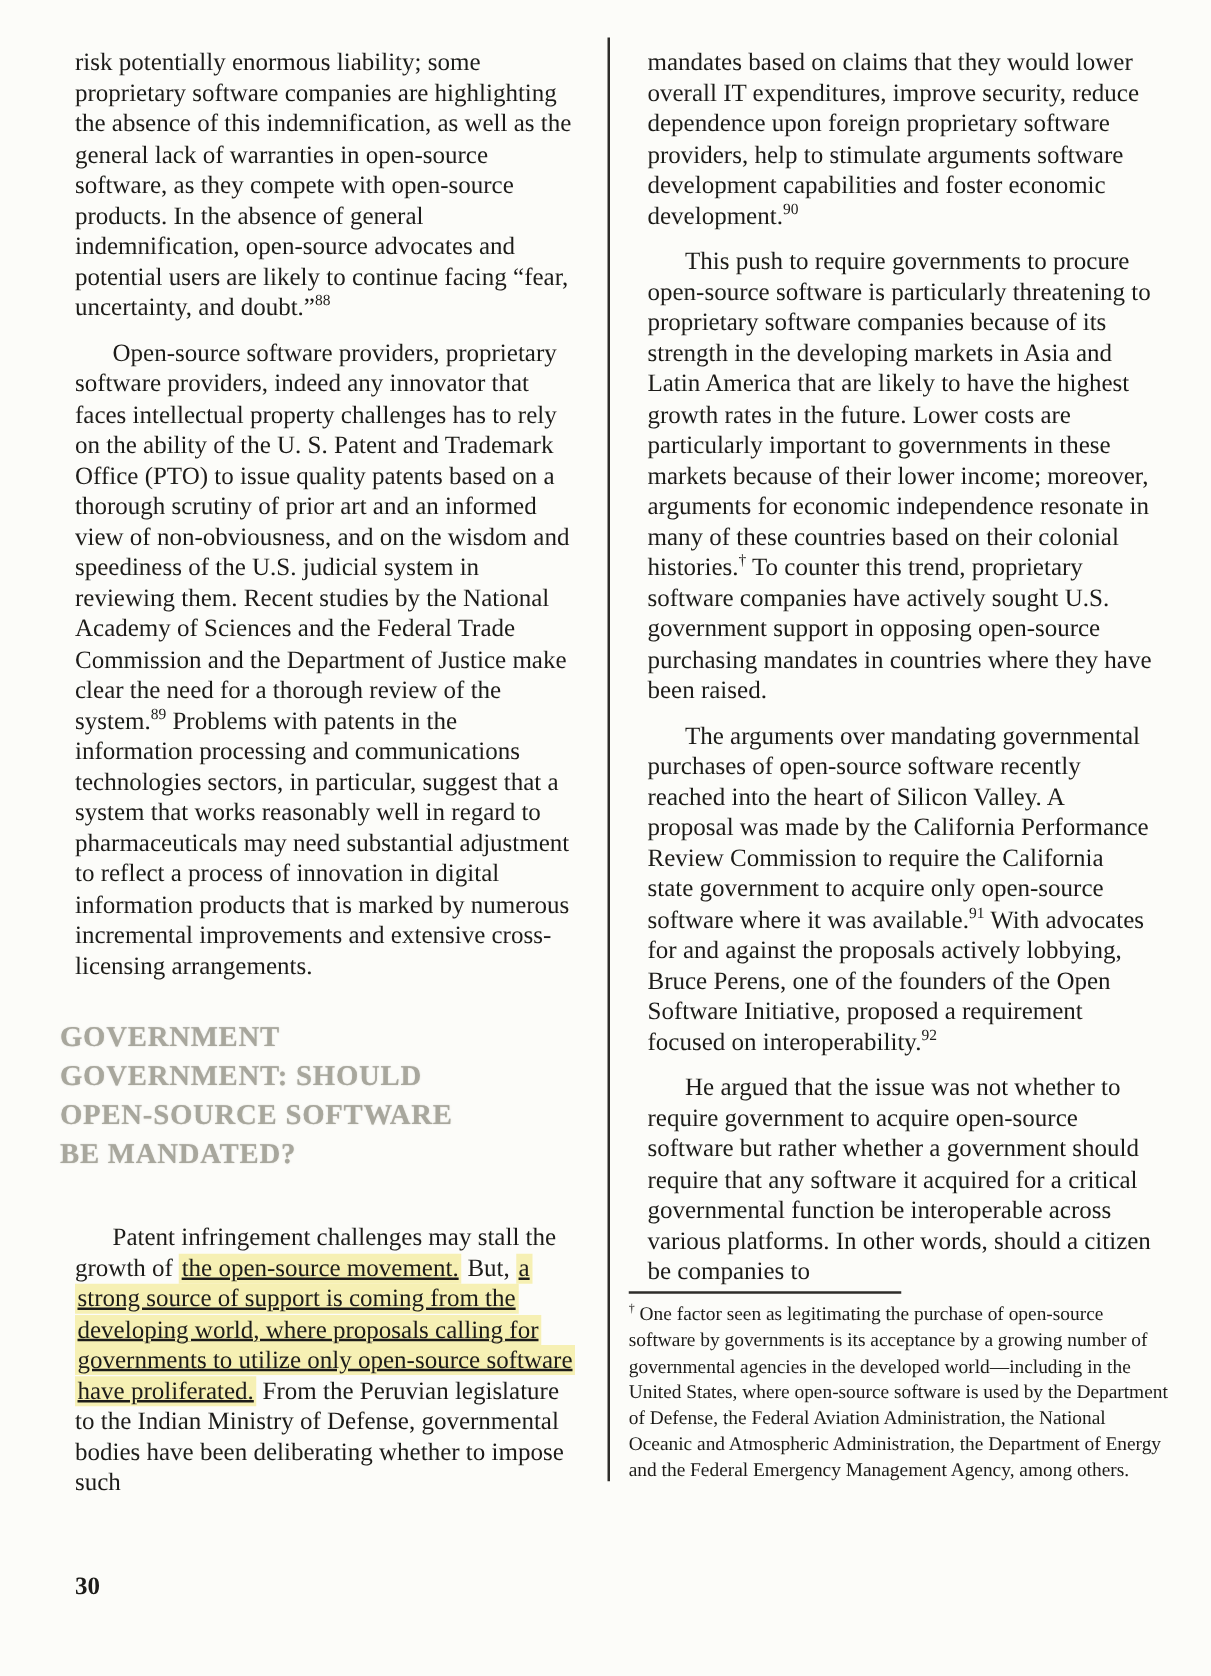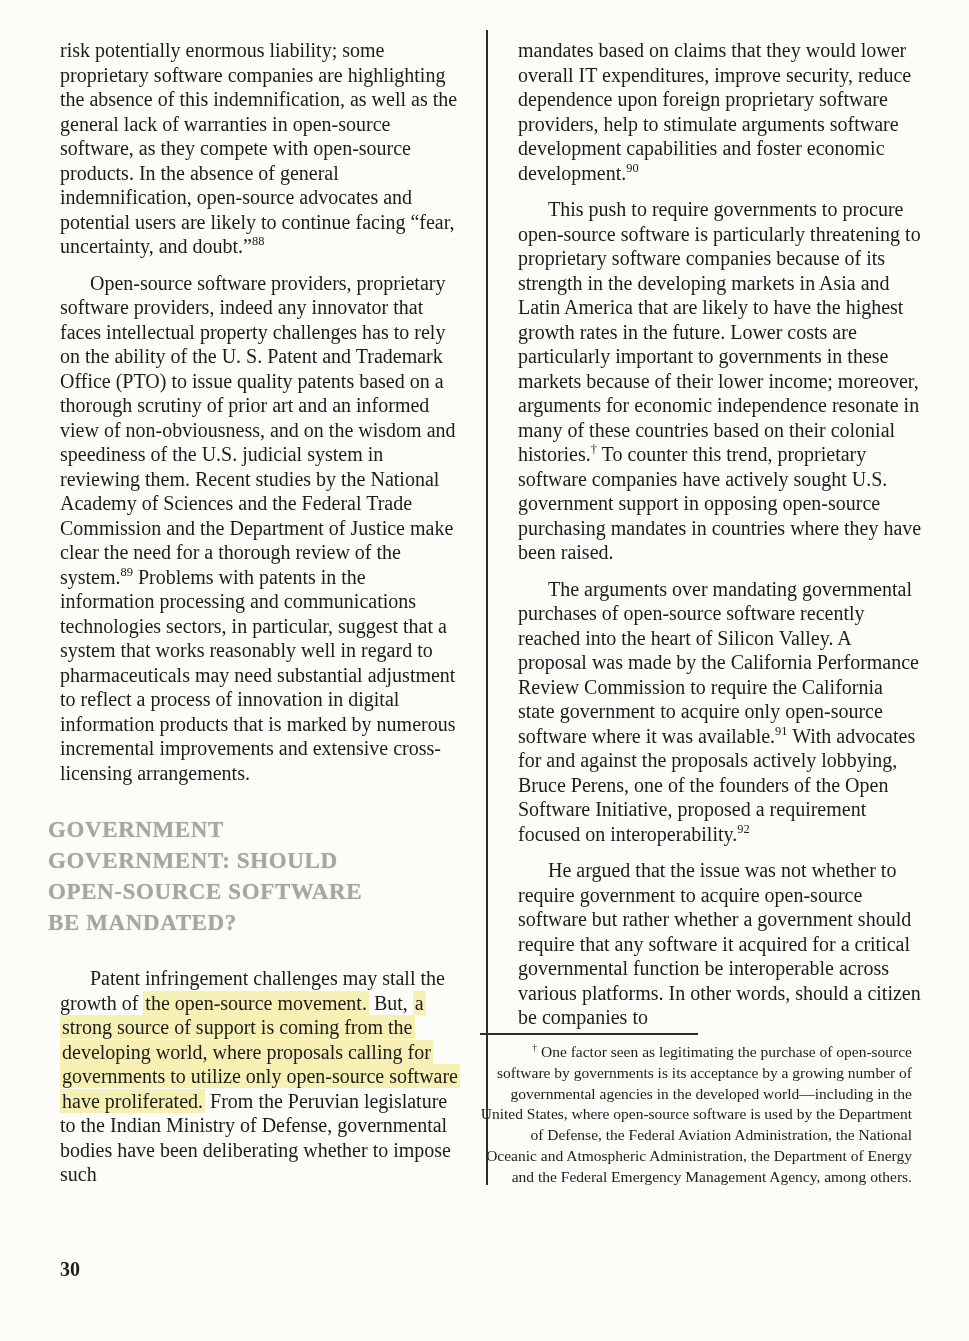--- a/index.html
+++ b/index.html
@@ -34,35 +34,35 @@
   sup {
     font-size: 0.62em;
     vertical-align: super;
     line-height: 0;
   }
   .hl {
     background: var(--hl, #f6f0b4);
     box-decoration-break: clone;
     -webkit-box-decoration-break: clone;
     padding: 1px 2px;
+    text-decoration: underline;
   }
   .section-heading {
-    margin: 29px 0 28px 0;
+    margin: 29px 0 40px 0;
     font-size: 23px;
     line-height: 31px;
     font-weight: bold;
     letter-spacing: 0.6px;
     color: var(--heading, #a8a79d);
     text-shadow: 0 0 1px rgba(168,167,157,0.75);
   }
   .footnote-block {
     position: absolute;
-    left: 480px; top: 1033px;
+    left: 503px; top: 1033px;
     width: 432px;
-    text-align: right;
   }
   .footnote-rule {
     width: 218px;
     border-top: 2px solid #2e2d2a;
     margin-bottom: 7px;
   }
   .footnote-text {
     margin: 0;
     font-size: 15.5px;
     line-height: 20.8px;

